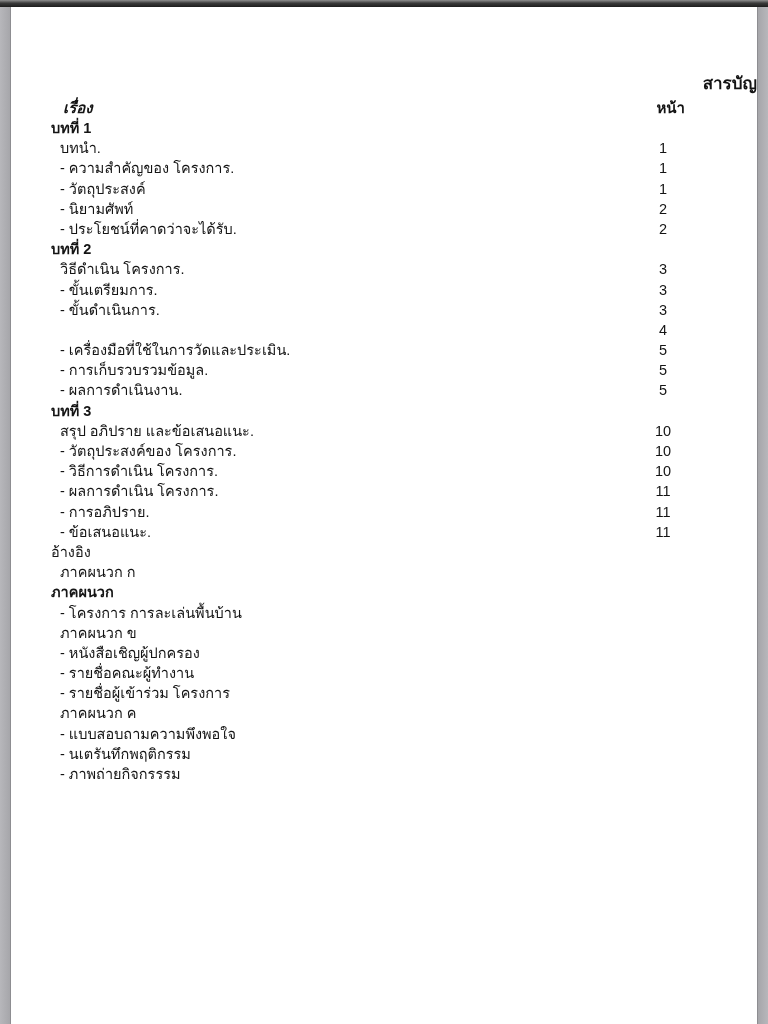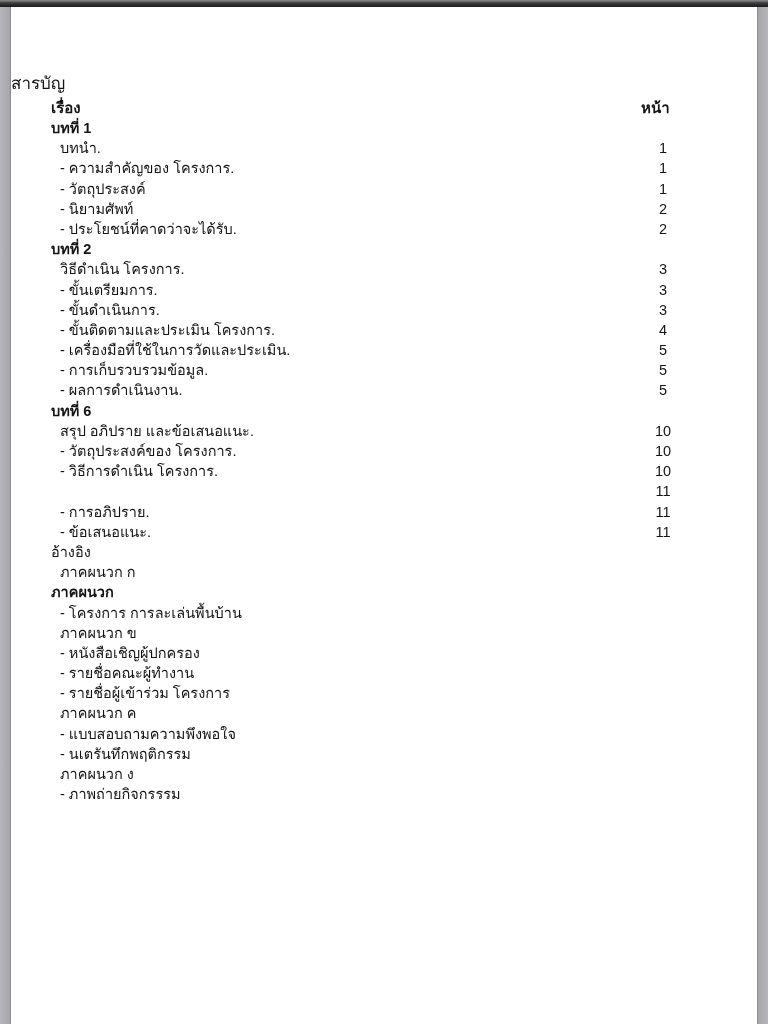--- a/index.html
+++ b/index.html
@@ -25,29 +25,29 @@
   .side-strip.left  { left:0;  border-right:1px solid #8d8d91; }
   .side-strip.right { right:0; border-left:1px solid #8d8d91;
     background:linear-gradient(90deg,#a6a6aa 0%,#b7b7bb 100%); }
 
   .page {
     position:absolute; left:11px; right:11px; top:7px; bottom:0;
     background:#ffffff; z-index:1;
   }
   .page-title {
     position:absolute; top:66px; left:0; width:100%;
-    margin:0; text-align:left;
-    font-size:17px; font-weight:400; line-height:22px;
+    margin:0; text-align:right;
+    font-size:17px; font-weight:700; line-height:22px;
   }
   .cols-header {
     position:absolute; top:90px; left:0; right:0; height:21px;
     font-size:15px; font-weight:700; line-height:21px;
   }
-  .col-left  { position:absolute; left:40px; }
-  .col-right { position:absolute; left:630px; width:44px; text-align:left; }
+  .col-left  { position:absolute; left:52px;font-style:italic; }
+  .col-right { position:absolute; left:630px; width:44px; text-align:right; }
 
   .toc {
     position:absolute; top:111px; left:0; right:0;
     font-size:14.5px;
   }
   .row { position:relative; height:20.2px; line-height:20.2px; white-space:nowrap; }
   .row.bold .row-label { font-weight:700; }
   .row.lvl0 .row-label { padding-left:40px; }
   .row.lvl1 .row-label { padding-left:49px; }
   .row-label { display:inline-block; }
@@ -76,39 +76,38 @@
         <div class="row lvl0 bold"><span class="row-label">บทที่ 1</span><span class="row-page"></span></div>
         <div class="row lvl1"><span class="row-label">บทนำ.</span><span class="row-page">1</span></div>
         <div class="row lvl1"><span class="row-label">- ความสำคัญของ โครงการ.</span><span class="row-page">1</span></div>
         <div class="row lvl1"><span class="row-label">- วัตถุประสงค์</span><span class="row-page">1</span></div>
         <div class="row lvl1"><span class="row-label">- นิยามศัพท์</span><span class="row-page">2</span></div>
         <div class="row lvl1"><span class="row-label">- ประโยชน์ที่คาดว่าจะได้รับ.</span><span class="row-page">2</span></div>
         <div class="row lvl0 bold"><span class="row-label">บทที่ 2</span><span class="row-page"></span></div>
         <div class="row lvl1"><span class="row-label">วิธีดำเนิน โครงการ.</span><span class="row-page">3</span></div>
         <div class="row lvl1"><span class="row-label">- ขั้นเตรียมการ.</span><span class="row-page">3</span></div>
         <div class="row lvl1"><span class="row-label">- ขั้นดำเนินการ.</span><span class="row-page">3</span></div>
-        <div class="row lvl1"><span class="row-label">- ขั้นติดตามและประเมิน โครงการ.</span><span class="row-page">4</span></div>
+        <div class="row lvl1"><span class="row-page">4</span></div>
         <div class="row lvl1"><span class="row-label">- เครื่องมือที่ใช้ในการวัดและประเมิน.</span><span class="row-page">5</span></div>
         <div class="row lvl1"><span class="row-label">- การเก็บรวบรวมข้อมูล.</span><span class="row-page">5</span></div>
         <div class="row lvl1"><span class="row-label">- ผลการดำเนินงาน.</span><span class="row-page">5</span></div>
-        <div class="row lvl0 bold"><span class="row-label">บทที่ 6</span><span class="row-page"></span></div>
+        <div class="row lvl0 bold"><span class="row-label">บทที่ 3</span><span class="row-page"></span></div>
         <div class="row lvl1"><span class="row-label">สรุป อภิปราย และข้อเสนอแนะ.</span><span class="row-page">10</span></div>
         <div class="row lvl1"><span class="row-label">- วัตถุประสงค์ของ โครงการ.</span><span class="row-page">10</span></div>
         <div class="row lvl1"><span class="row-label">- วิธีการดำเนิน โครงการ.</span><span class="row-page">10</span></div>
-        <div class="row lvl1"><span class="row-page">11</span></div>
+        <div class="row lvl1"><span class="row-label">- ผลการดำเนิน โครงการ.</span><span class="row-page">11</span></div>
         <div class="row lvl1"><span class="row-label">- การอภิปราย.</span><span class="row-page">11</span></div>
         <div class="row lvl1"><span class="row-label">- ข้อเสนอแนะ.</span><span class="row-page">11</span></div>
         <div class="row lvl0"><span class="row-label">อ้างอิง</span><span class="row-page"></span></div>
         <div class="row lvl1"><span class="row-label">ภาคผนวก ก</span><span class="row-page"></span></div>
         <div class="row lvl0 bold"><span class="row-label">ภาคผนวก</span><span class="row-page"></span></div>
         <div class="row lvl1"><span class="row-label">- โครงการ การละเล่นพื้นบ้าน</span><span class="row-page"></span></div>
         <div class="row lvl1"><span class="row-label">ภาคผนวก ข</span><span class="row-page"></span></div>
         <div class="row lvl1"><span class="row-label">- หนังสือเชิญผู้ปกครอง</span><span class="row-page"></span></div>
         <div class="row lvl1"><span class="row-label">- รายชื่อคณะผู้ทำงาน</span><span class="row-page"></span></div>
         <div class="row lvl1"><span class="row-label">- รายชื่อผู้เข้าร่วม โครงการ</span><span class="row-page"></span></div>
         <div class="row lvl1"><span class="row-label">ภาคผนวก ค</span><span class="row-page"></span></div>
         <div class="row lvl1"><span class="row-label">- แบบสอบถามความพึงพอใจ</span><span class="row-page"></span></div>
         <div class="row lvl1"><span class="row-label">- นเตรันทึกพฤติกรรม</span><span class="row-page"></span></div>
-        <div class="row lvl1"><span class="row-label">ภาคผนวก ง</span><span class="row-page"></span></div>
         <div class="row lvl1"><span class="row-label">- ภาพถ่ายกิจกรรรม</span><span class="row-page"></span></div>
       </div>
   </div>
 </div>
 
 </body></html>

